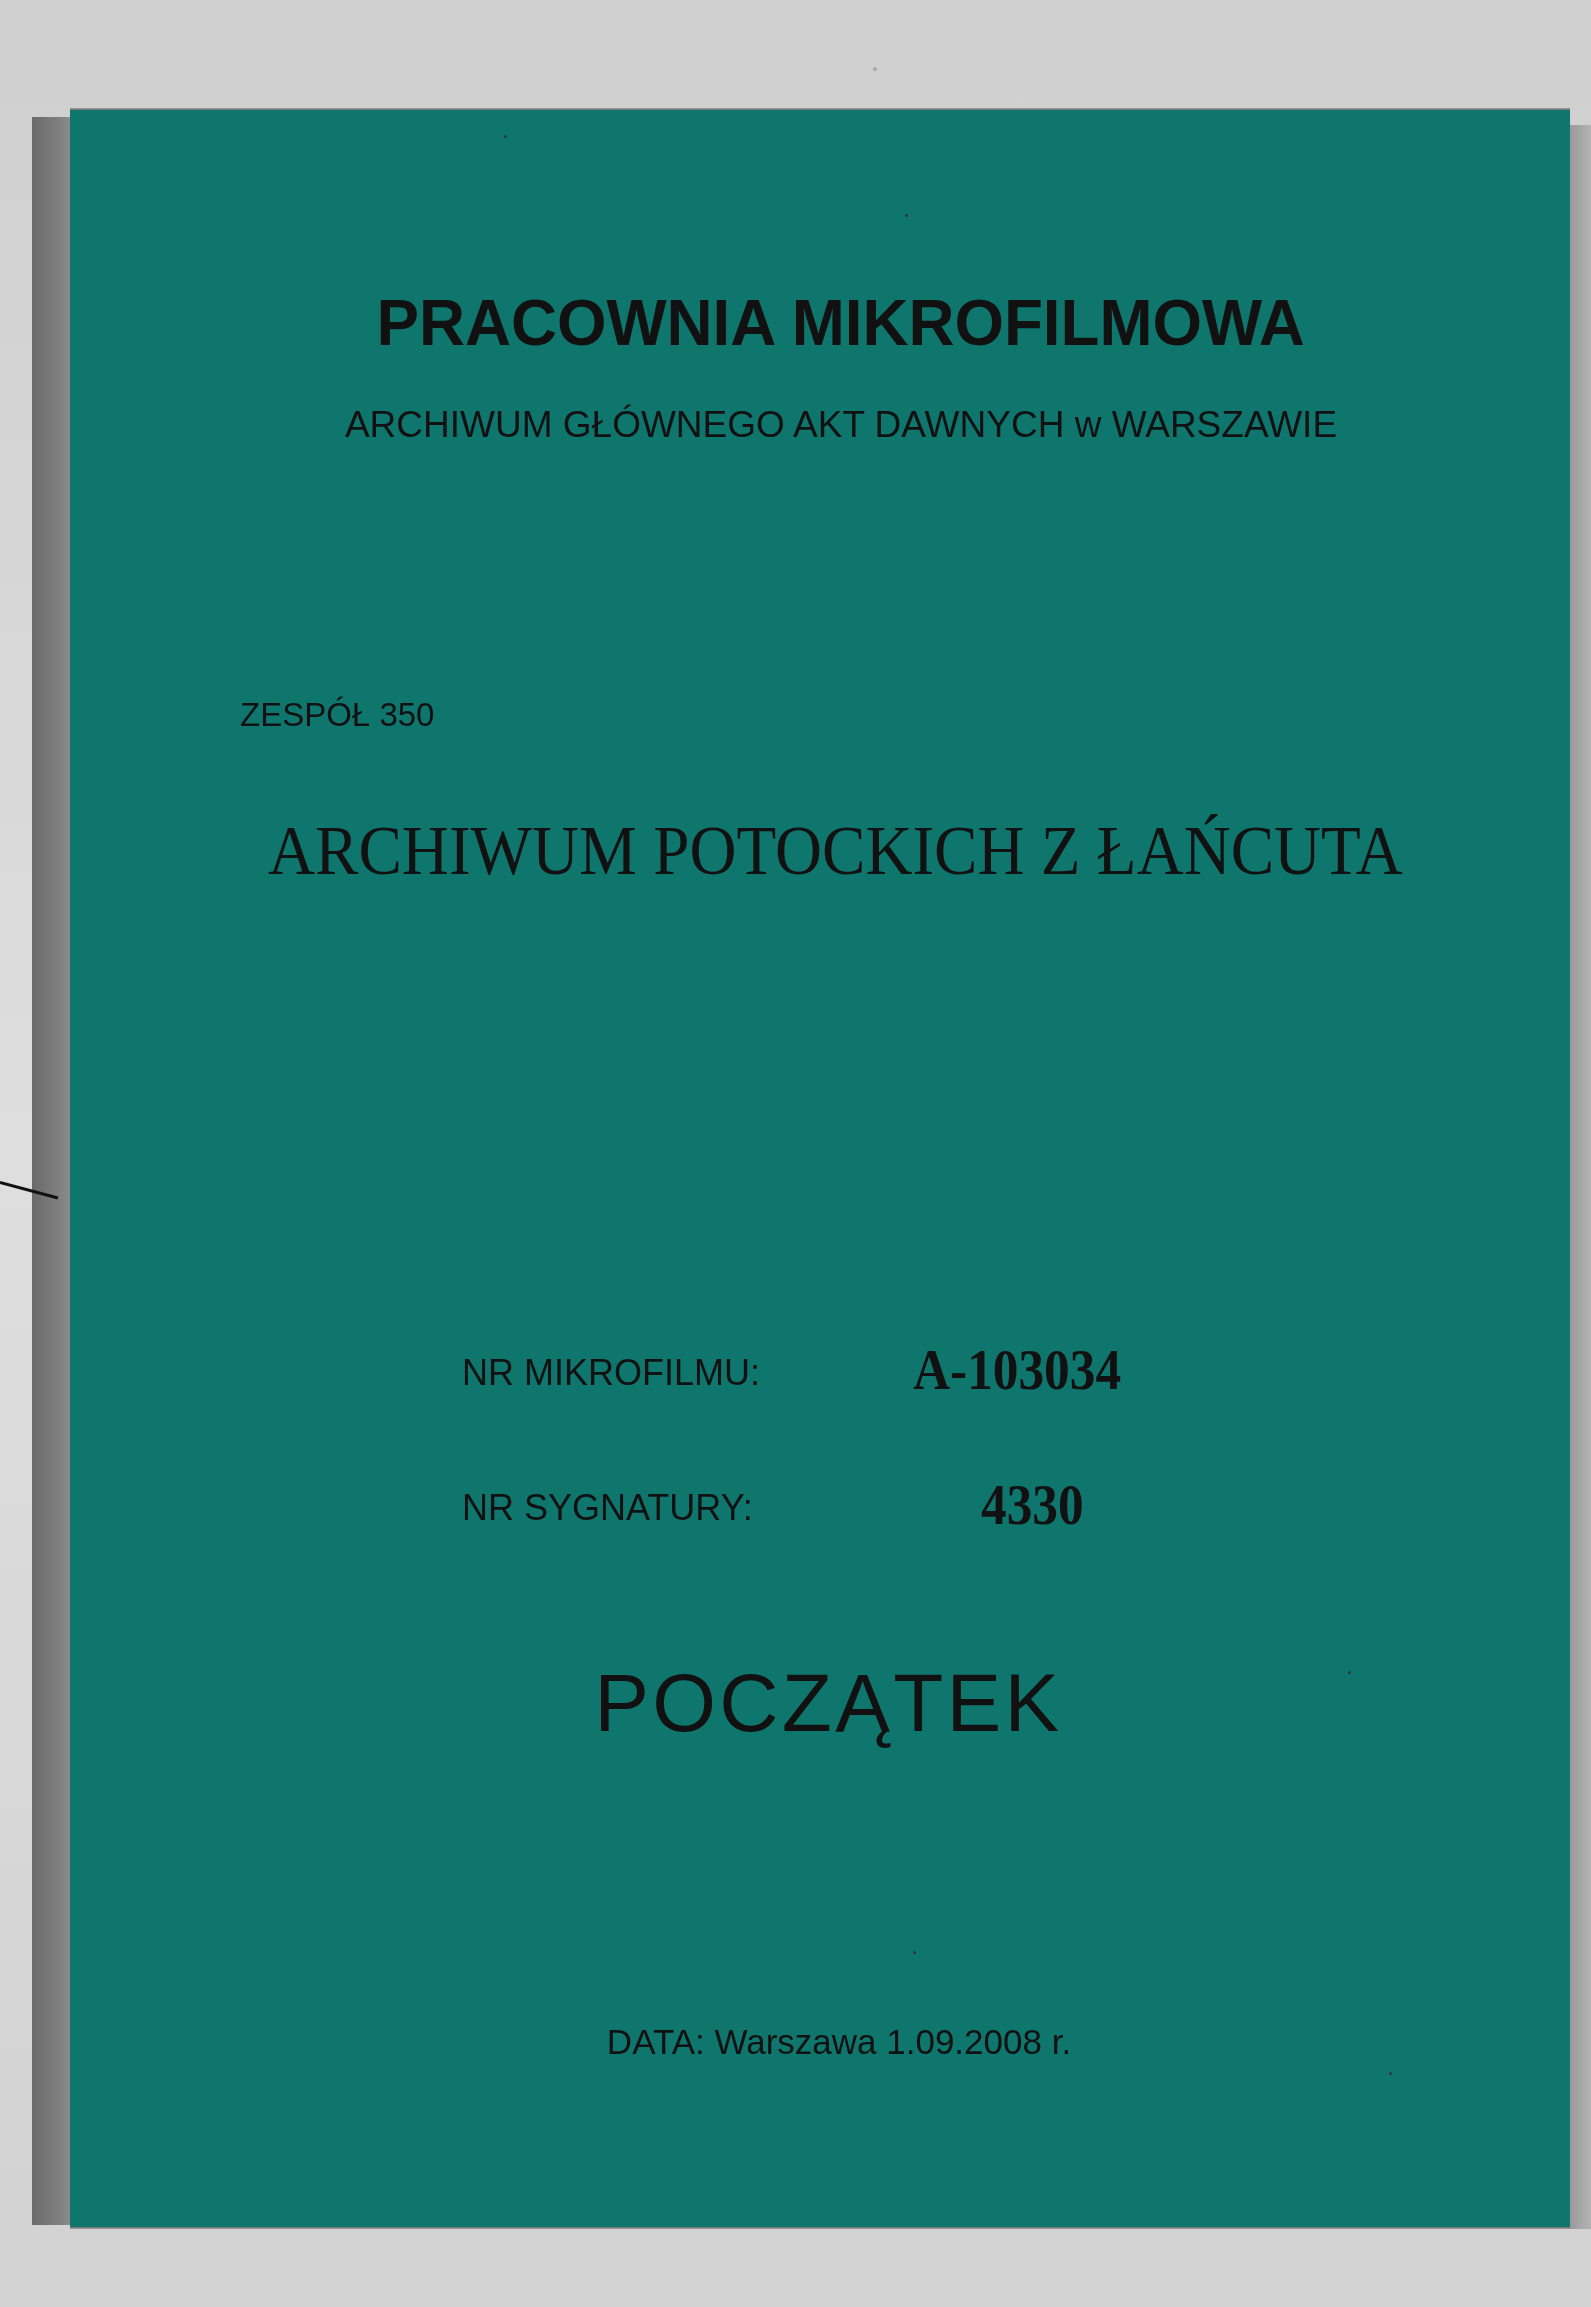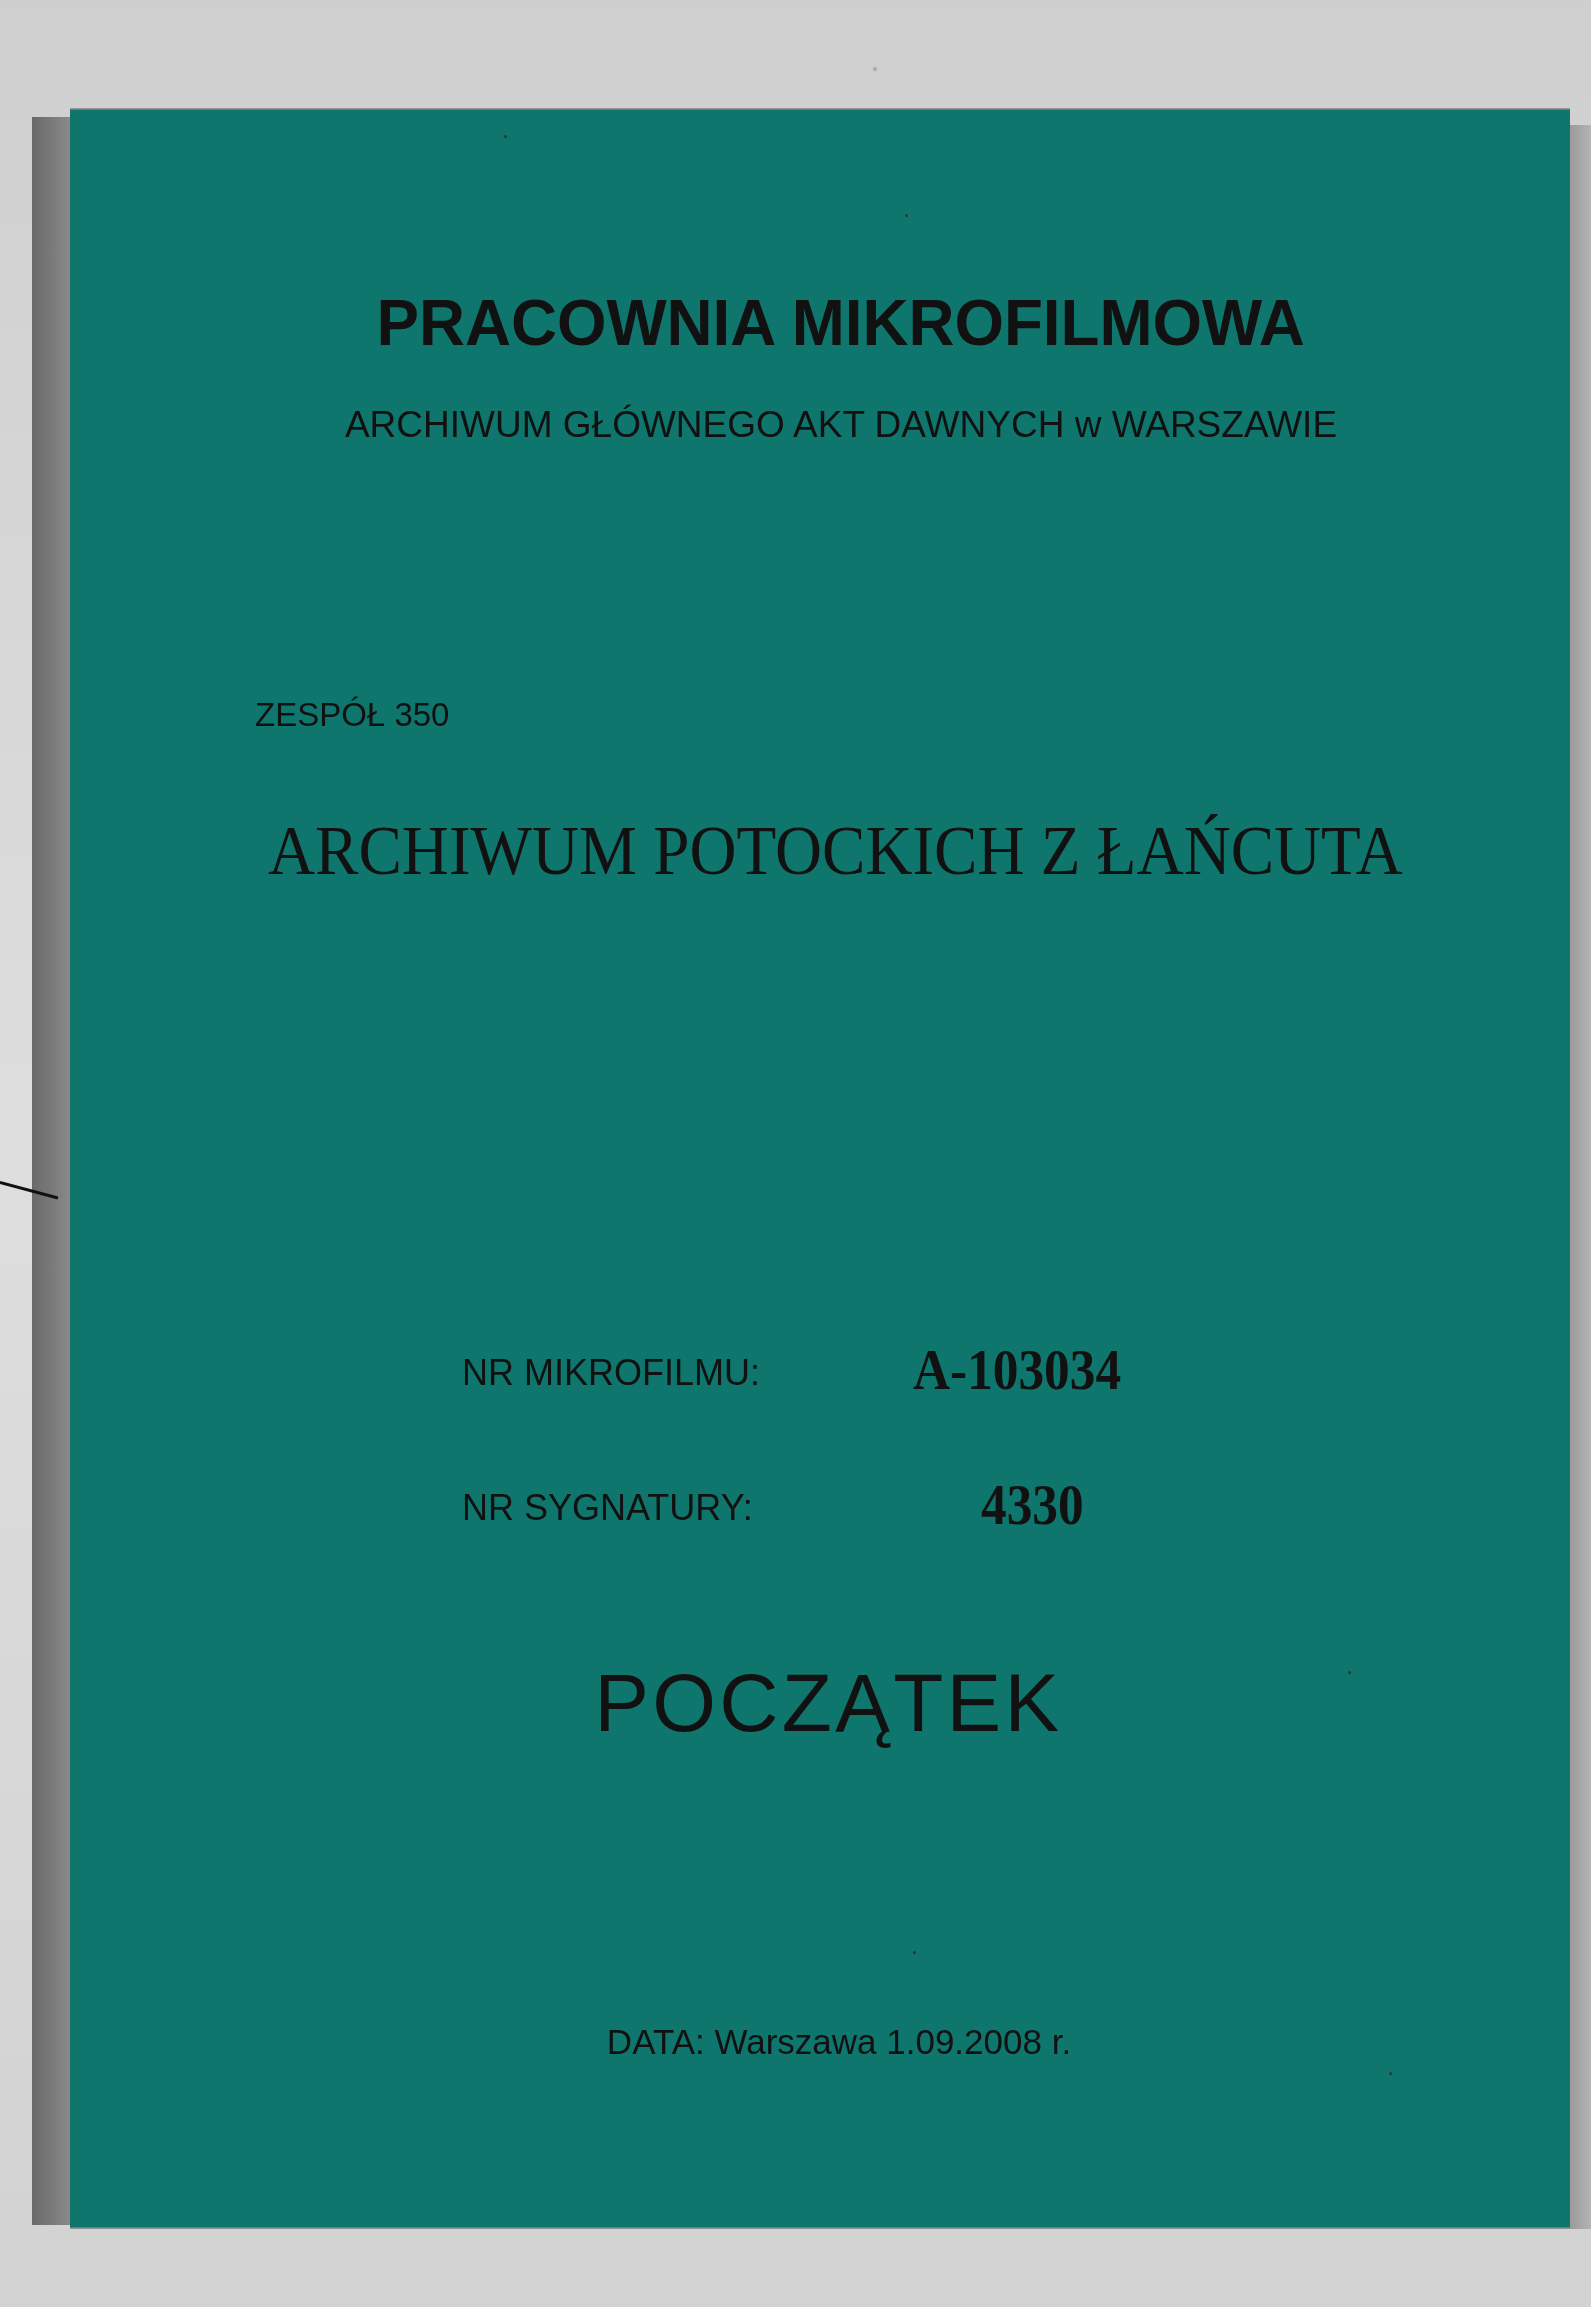--- a/index.html
+++ b/index.html
@@ -74,21 +74,21 @@
     .header-subtitle {
       left: 0; width: 1500px;
       top: 252px;
       text-align: center;
       font-size: 37px;
       padding-left: 42px;
       box-sizing: border-box;
       margin-top: 42px;
     }
     .fond-label {
-      left: 185px;
+      left: 170px;
       top: 586px;
       font-size: 33px;
     }
     .fond-title {
       left: 0; width: 1500px;
       top: 700px;
       text-align: center;
       font-size: 70px;
       line-height: 82px;
       padding-left: 33px;

